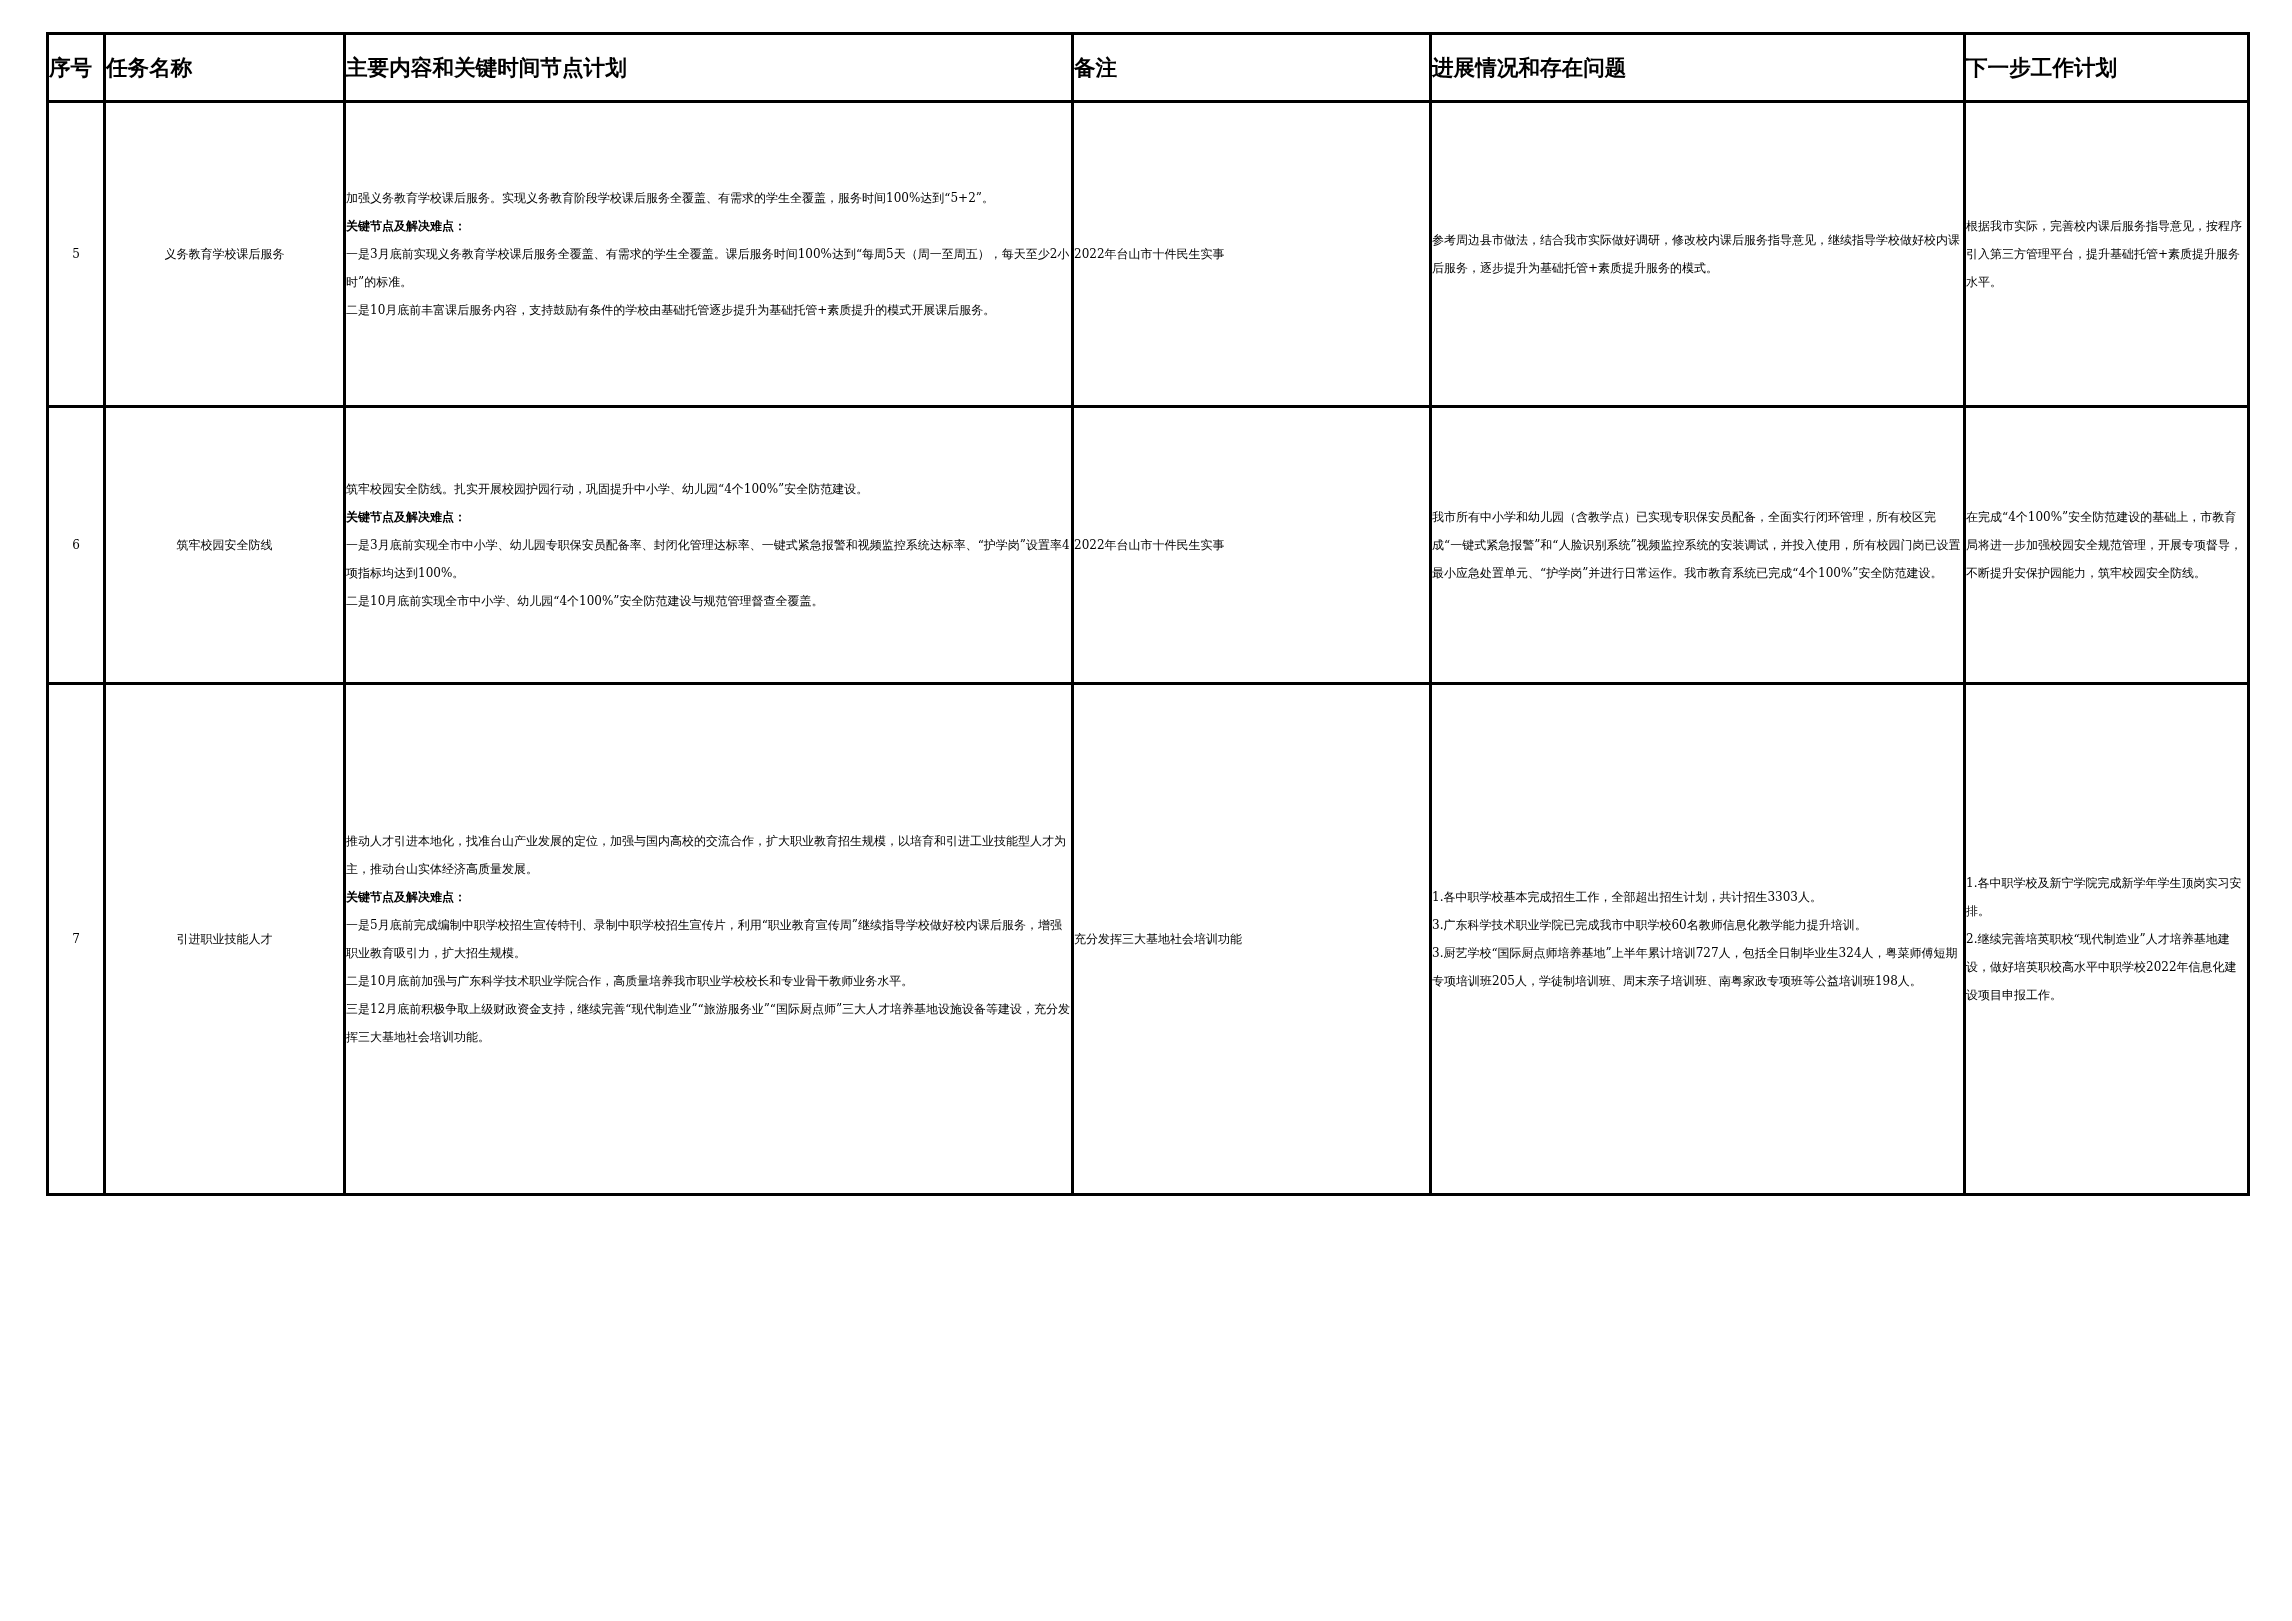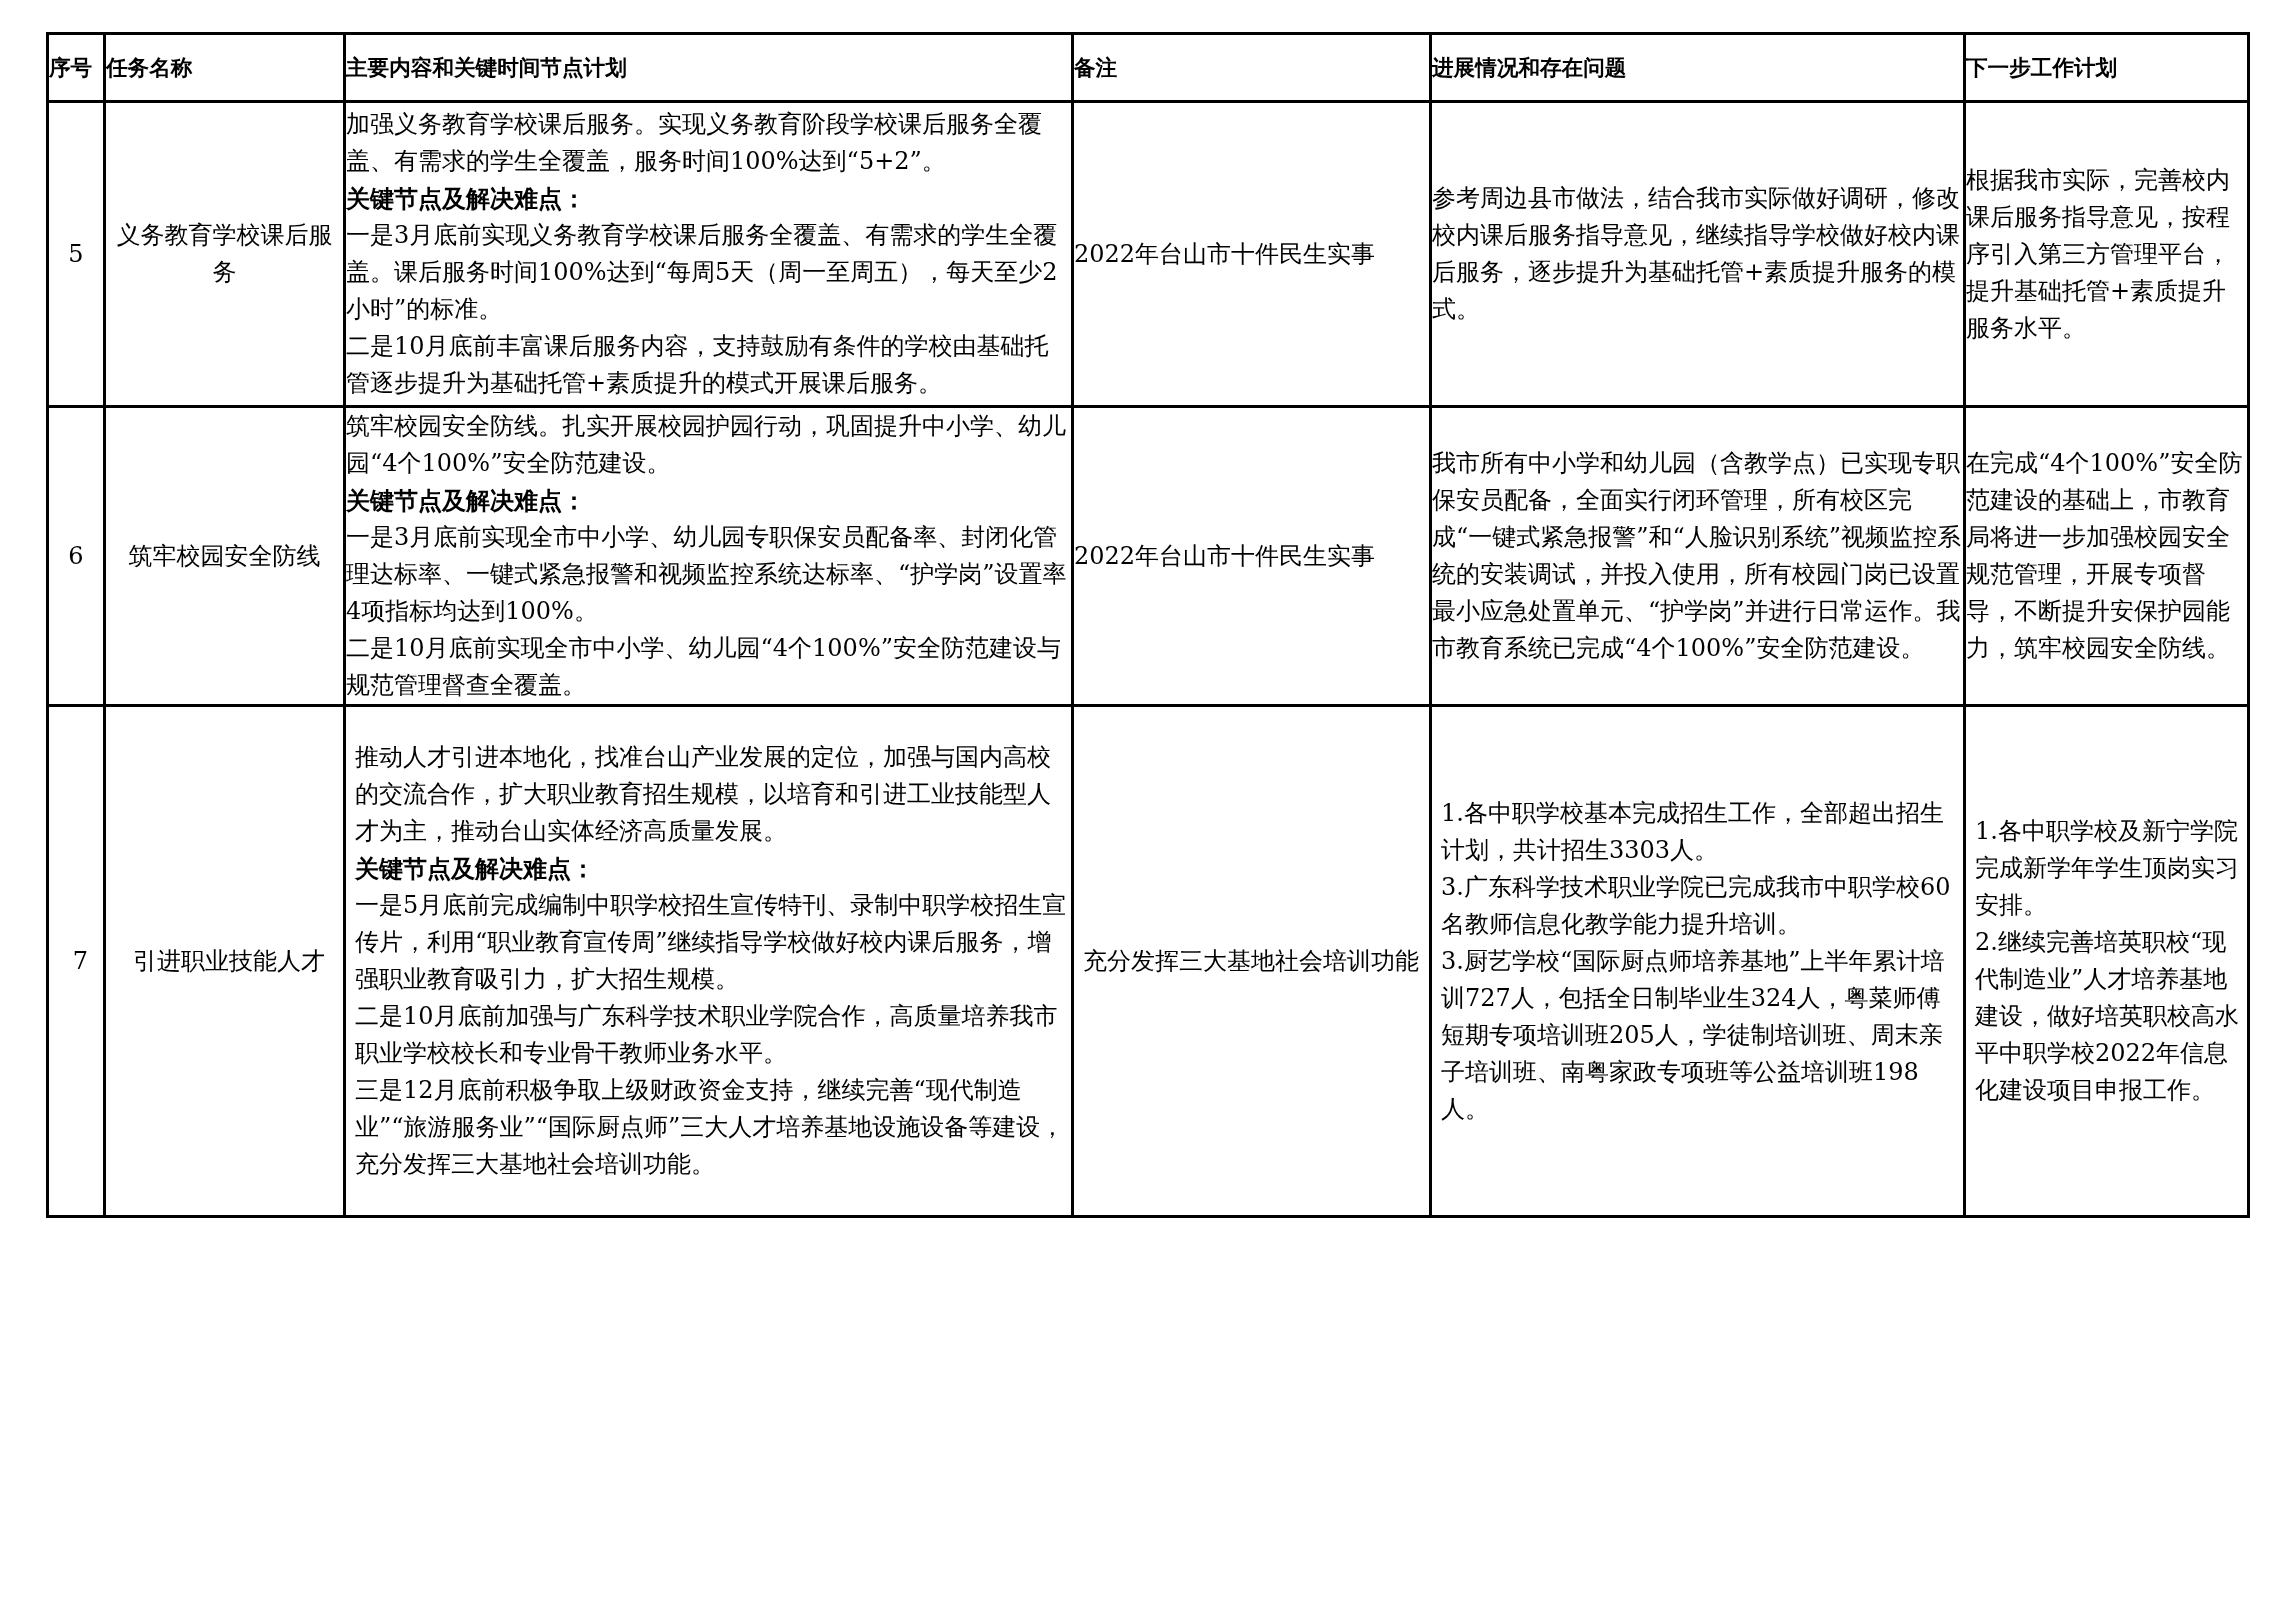--- a/index.html
+++ b/index.html
@@ -4,28 +4,28 @@
 <style>
   html, body { margin: 0; padding: 0; background: #ffffff; }
   body { width: 2293px; height: 1621px; position: relative; overflow: hidden;
          font-family: "DejaVu Serif", "Liberation Serif", serif; color: #000; }
   table.doc { position: absolute; left: 46px; top: 32px; border-collapse: collapse;
               table-layout: fixed; width: 2201px; }
   table.doc td, table.doc th { border: 3.9px solid #000; padding: 0; vertical-align: middle; }
   th { font-family: "DejaVu Sans", "Liberation Sans", sans-serif; font-weight: bold;
        font-size: 21.6px; text-align: left; height: 65px; }
   th.seq { font-size: 21.6px; line-height: 25.5px; padding: 0 3.9px; }
-  td { font-size: 24px; line-height: 37px; }
+  td { font-size: 12px; line-height: 28px; }
   td.center { text-align: center; }
   td.text { text-align: left; padding: 0 3.9px; }
   .kp { font-family: Liberation Sans, sans-serif; font-weight: bold; }
   .para { display: block; }
   tr.r5 td { height: 302px; }
   tr.r6 td { height: 274px; }
-  tr.r7 td { height: 508px; padding-left: 9px; }
+  tr.r7 td { height: 508px; }
 </style>
 </head>
 <body>
 
 <table class="doc">
   <colgroup>
     <col style="width:57px">
     <col style="width:240px">
     <col style="width:728px">
     <col style="width:358px">

